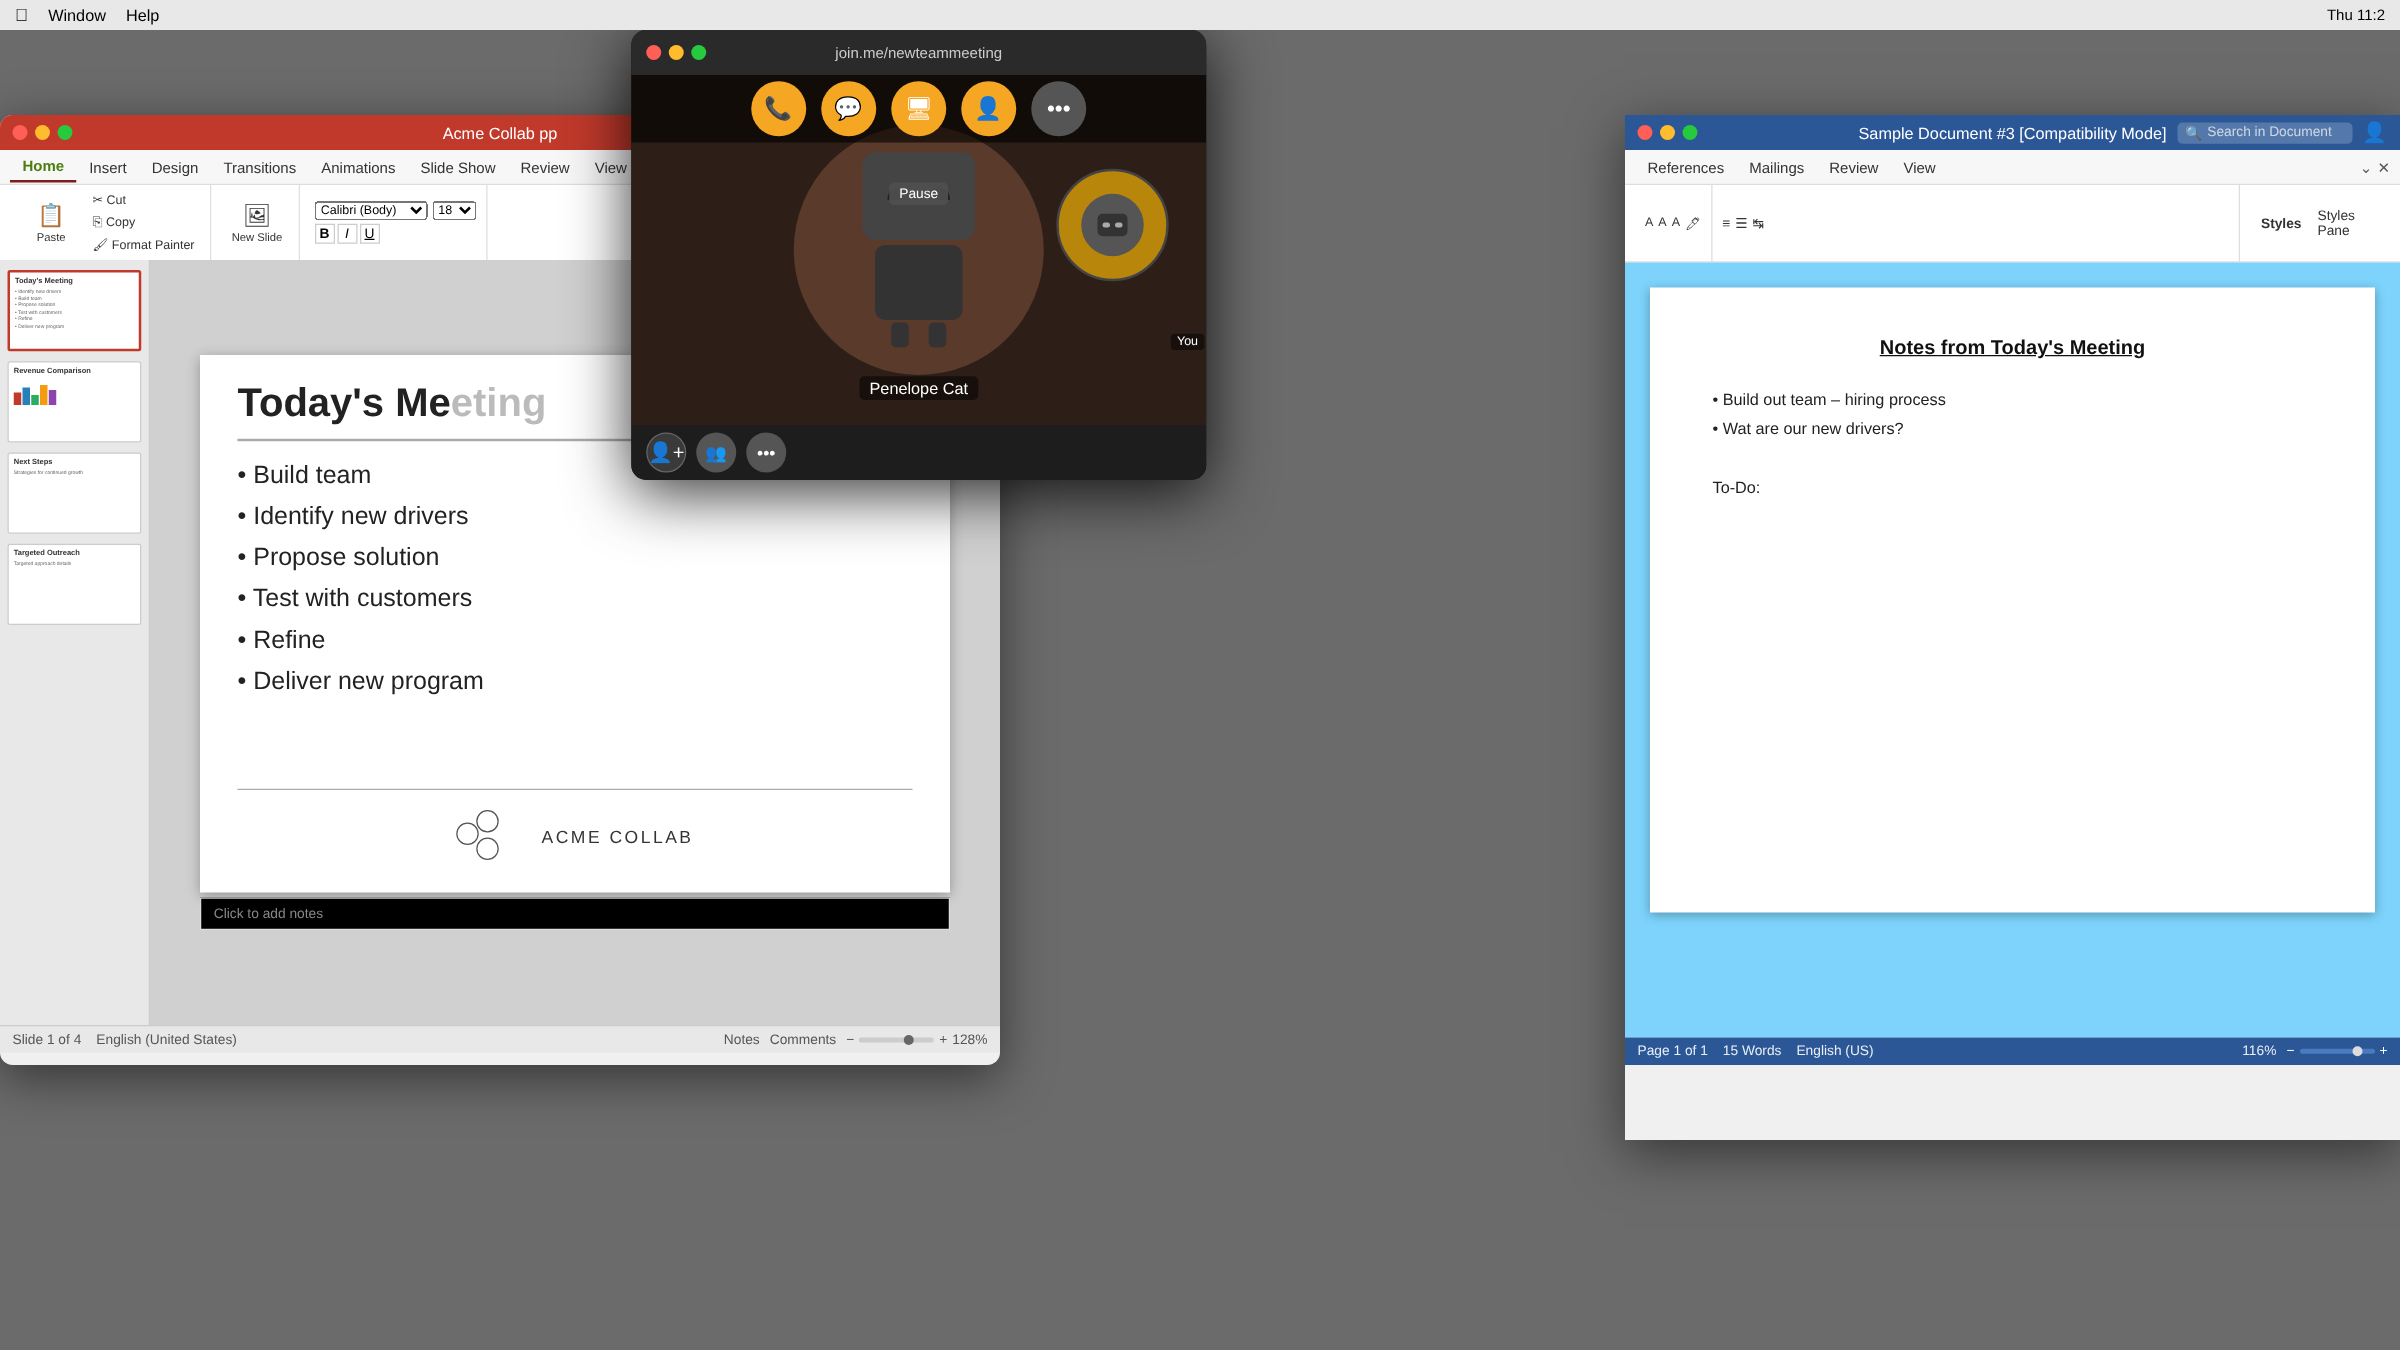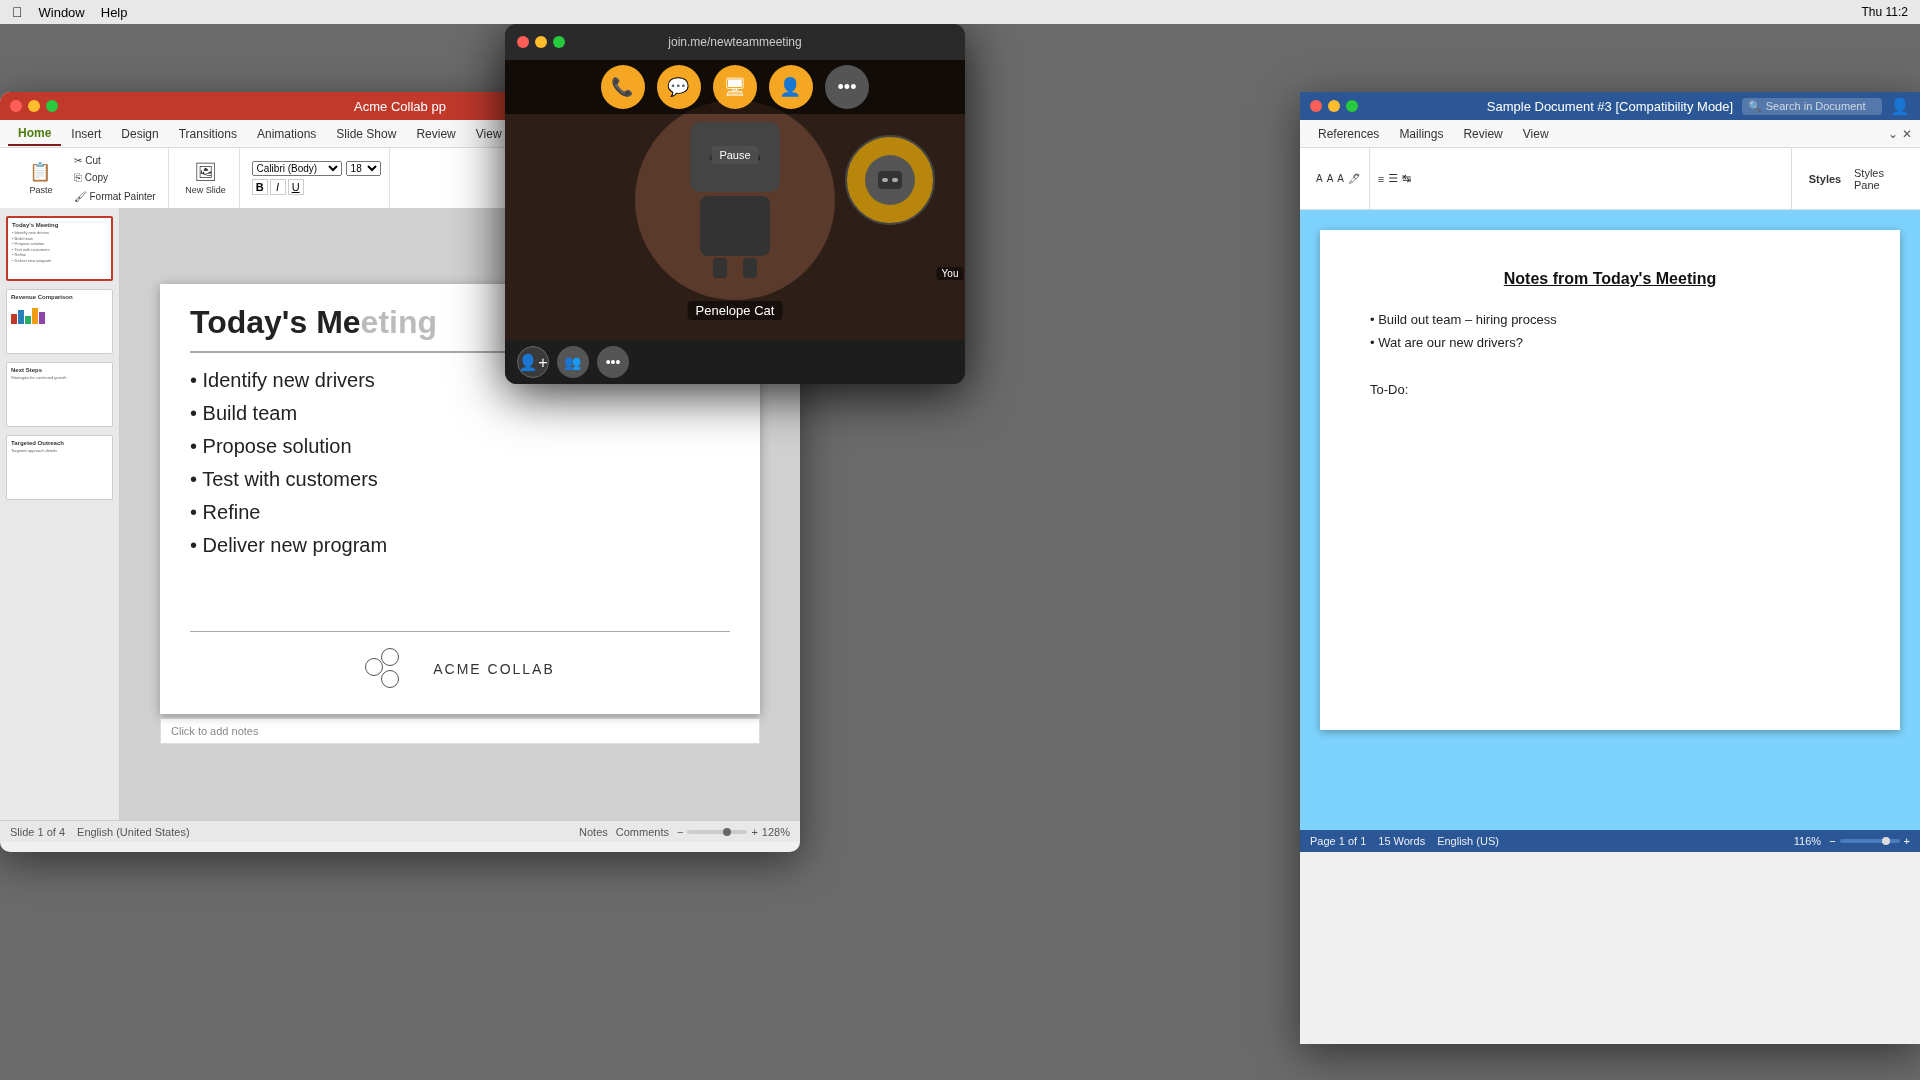--- a/index.html
+++ b/index.html
@@ -255,21 +255,21 @@
     .zoom-bar { display: flex; align-items: center; gap: 4px; }
     .zoom-slider { width: 60px; height: 4px; background: #ccc; border-radius: 2px; position: relative; }
     .zoom-slider-thumb { width: 8px; height: 8px; background: #666; border-radius: 50%; position: absolute; top: -2px; left: 60%; }
 
     
     .word-window {
       position: absolute;
       top: 68px;
       right: 0;
       width: 620px;
-      height: 952px;
+      height: 820px;
       background: #f0f0f0;
       box-shadow: 0 10px 40px rgba(0,0,0,0.5);
       overflow: hidden;
     }
 
     .word-titlebar {
       background: #2b5797;
       height: 28px;
       display: flex;
       align-items: center;
@@ -697,39 +697,39 @@
             <div class="slide-thumb-title">Targeted Outreach</div>
             <div class="slide-thumb-content">Targeted approach details</div>
           </div>
         </div>
       </div>
 
       <div class="slide-canvas-area">
         <div class="slide-canvas">
           <div class="slide-title">Today's Me<span style="opacity:0.3">eting</span></div>
           <div class="slide-bullets">
+            <div class="slide-bullet">Build team</div>
             <div class="slide-bullet">Identify new drivers</div>
-            <div class="slide-bullet">Build team</div>
             <div class="slide-bullet">Propose solution</div>
             <div class="slide-bullet">Test with customers</div>
             <div class="slide-bullet">Refine</div>
             <div class="slide-bullet">Deliver new program</div>
           </div>
 
           <div class="slide-footer">
             <div class="logo-circles">
               <div class="logo-circle" style="left:0;top:14px;"></div>
               <div class="logo-circle" style="left:16px;top:4px;"></div>
               <div class="logo-circle" style="left:16px;top:26px;"></div>
             </div>
             <span class="logo-text">ACME COLLAB</span>
           </div>
         </div>
 
-        <div style="width:600px;display:flex;align-items:center;padding:6px 10px;font-size:11px;color:#888;background:#ffffff;border:1px solid #ddd;margin-top:4px;">
+        <div style="width:600px;display:flex;align-items:center;padding:6px 10px;font-size:11px;color:#888;background:#000000;border:1px solid #ddd;margin-top:4px;">
           <span>Click to add notes</span>
         </div>
       </div>
     </div>
 
     <div class="pp-statusbar">
       <div class="pp-status-left">
         <span>Slide 1 of 4</span>
         <span>English (United States)</span>
       </div>

